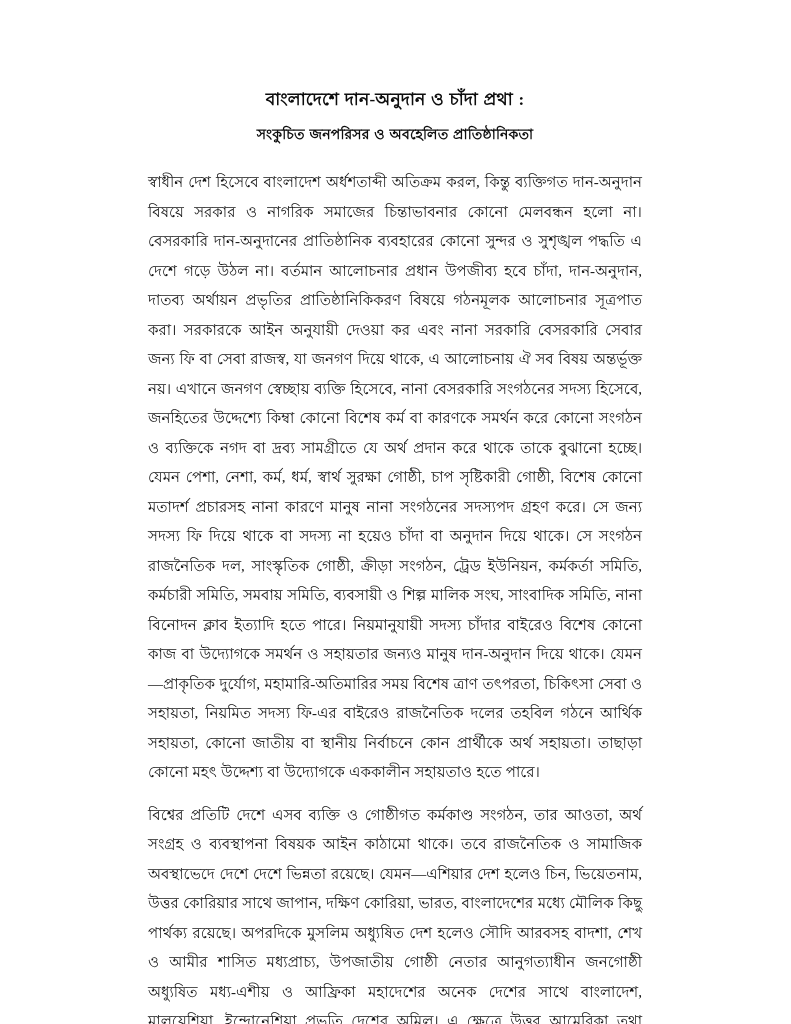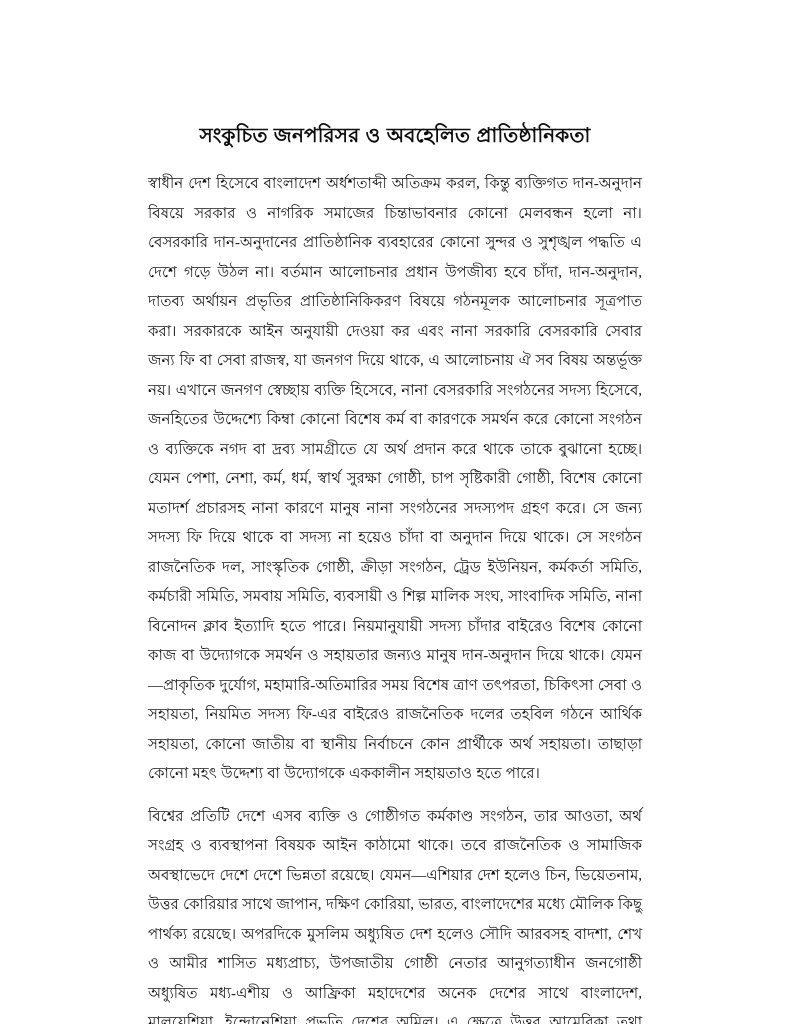--- a/index.html
+++ b/index.html
@@ -43,21 +43,21 @@
     letter-spacing: 0.2px;
     color: #0d0d0d;
     margin: 0 0 16px 0;
     word-spacing: 1px;
   }
   .doc-title .title-line {
     display: block;
     white-space: nowrap;
   }
   .doc-title .title-line-1 { font-size: 17.2px; }
-  .doc-title .title-line-2 { font-size: 20px; margin-top: 36px; }
+  .doc-title .title-line-2 { font-size: 14px; }
 
   .body-para {
     text-align: justify;
     text-align-last: left;
     font-size: 15px;
     line-height: 29.5px;
     color: #141414;
     margin: 0;
     word-spacing: 0.5px;
     hyphens: none;
@@ -71,20 +71,21 @@
     text-align-last: justify;
   }
 </style>
 </head>
 <body>
 
 <div class="page">
   <div class="content">
 
     <h1 class="doc-title">
+      <span class="title-line title-line-1">বাংলাদেশে দান-অনুদান ও চাঁদা প্রথা :</span>
       <span class="title-line title-line-2">সংকুচিত জনপরিসর ও অবহেলিত প্রাতিষ্ঠানিকতা</span>
     </h1>
 
     <p class="body-para">স্বাধীন দেশ হিসেবে বাংলাদেশ অর্ধশতাব্দী অতিক্রম করল, কিন্তু ব্যক্তিগত দান-অনুদান বিষয়ে সরকার ও নাগরিক সমাজের চিন্তাভাবনার কোনো মেলবন্ধন হলো না। বেসরকারি দান-অনুদানের প্রাতিষ্ঠানিক ব্যবহারের কোনো সুন্দর ও সুশৃঙ্খল পদ্ধতি এ দেশে গড়ে উঠল না। বর্তমান আলোচনার প্রধান উপজীব্য হবে চাঁদা, দান-অনুদান, দাতব্য অর্থায়ন প্রভৃতির প্রাতিষ্ঠানিকিকরণ বিষয়ে গঠনমূলক আলোচনার সূত্রপাত করা। সরকারকে আইন অনুযায়ী দেওয়া কর এবং নানা সরকারি বেসরকারি সেবার জন্য ফি বা সেবা রাজস্ব, যা জনগণ দিয়ে থাকে, এ আলোচনায় ঐ সব বিষয় অন্তর্ভূক্ত নয়। এখানে জনগণ স্বেচ্ছায় ব্যক্তি হিসেবে, নানা বেসরকারি সংগঠনের সদস্য হিসেবে, জনহিতের উদ্দেশ্যে কিম্বা কোনো বিশেষ কর্ম বা কারণকে সমর্থন করে কোনো সংগঠন ও ব্যক্তিকে নগদ বা দ্রব্য সামগ্রীতে যে অর্থ প্রদান করে থাকে তাকে বুঝানো হচ্ছে। যেমন পেশা, নেশা, কর্ম, ধর্ম, স্বার্থ সুরক্ষা গোষ্ঠী, চাপ সৃষ্টিকারী গোষ্ঠী, বিশেষ কোনো মতাদর্শ প্রচারসহ নানা কারণে মানুষ নানা সংগঠনের সদস্যপদ গ্রহণ করে। সে জন্য সদস্য ফি দিয়ে থাকে বা সদস্য না হয়েও চাঁদা বা অনুদান দিয়ে থাকে। সে সংগঠন রাজনৈতিক দল, সাংস্কৃতিক গোষ্ঠী, ক্রীড়া সংগঠন, ট্রেড ইউনিয়ন, কর্মকর্তা সমিতি, কর্মচারী সমিতি, সমবায় সমিতি, ব্যবসায়ী ও শিল্প মালিক সংঘ, সাংবাদিক সমিতি, নানা বিনোদন ক্লাব ইত্যাদি হতে পারে। নিয়মানুযায়ী সদস্য চাঁদার বাইরেও বিশেষ কোনো কাজ বা উদ্যোগকে সমর্থন ও সহায়তার জন্যও মানুষ দান-অনুদান দিয়ে থাকে। যেমন—প্রাকৃতিক দুর্যোগ, মহামারি-অতিমারির সময় বিশেষ ত্রাণ তৎপরতা, চিকিৎসা সেবা ও সহায়তা, নিয়মিত সদস্য ফি-এর বাইরেও রাজনৈতিক দলের তহবিল গঠনে আর্থিক সহায়তা, কোনো জাতীয় বা স্থানীয় নির্বাচনে কোন প্রার্থীকে অর্থ সহায়তা। তাছাড়া কোনো মহৎ উদ্দেশ্য বা উদ্যোগকে এককালীন সহায়তাও হতে পারে।</p>
 
     <p class="body-para continues">বিশ্বের প্রতিটি দেশে এসব ব্যক্তি ও গোষ্ঠীগত কর্মকাণ্ড সংগঠন, তার আওতা, অর্থ সংগ্রহ ও ব্যবস্থাপনা বিষয়ক আইন কাঠামো থাকে। তবে রাজনৈতিক ও সামাজিক অবস্থাভেদে দেশে দেশে ভিন্নতা রয়েছে। যেমন—এশিয়ার দেশ হলেও চিন, ভিয়েতনাম, উত্তর কোরিয়ার সাথে জাপান, দক্ষিণ কোরিয়া, ভারত, বাংলাদেশের মধ্যে মৌলিক কিছু  পার্থক্য রয়েছে। অপরদিকে মুসলিম অধ্যুষিত দেশ হলেও সৌদি আরবসহ বাদশা, শেখ ও আমীর শাসিত মধ্যপ্রাচ্য, উপজাতীয় গোষ্ঠী নেতার আনুগত্যাধীন জনগোষ্ঠী অধ্যুষিত মধ্য-এশীয় ও আফ্রিকা মহাদেশের  অনেক দেশের সাথে বাংলাদেশ, মালয়েশিয়া, ইন্দোনেশিয়া প্রভৃতি দেশের অমিল। এ ক্ষেত্রে উত্তর আমেরিকা তথা মার্কিন যুক্তরাষ্ট্র ও কানাডা এবং পশ্চিম ইউরোপ, আর অপরদিকে</p>
 
   </div>
 </div>
 

